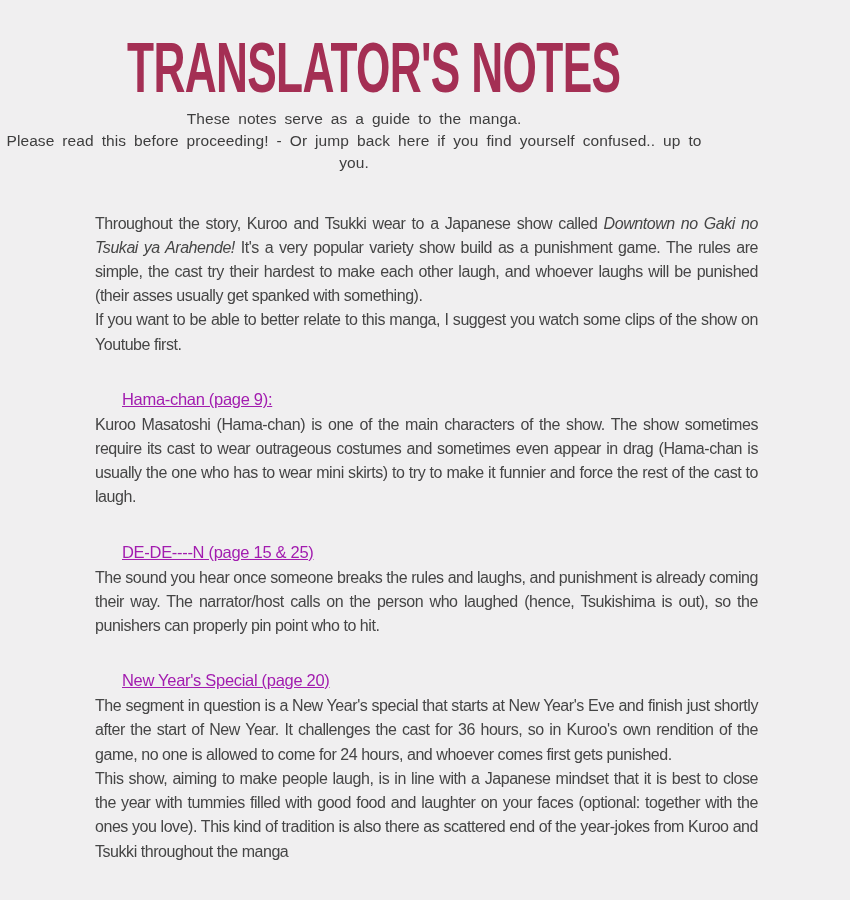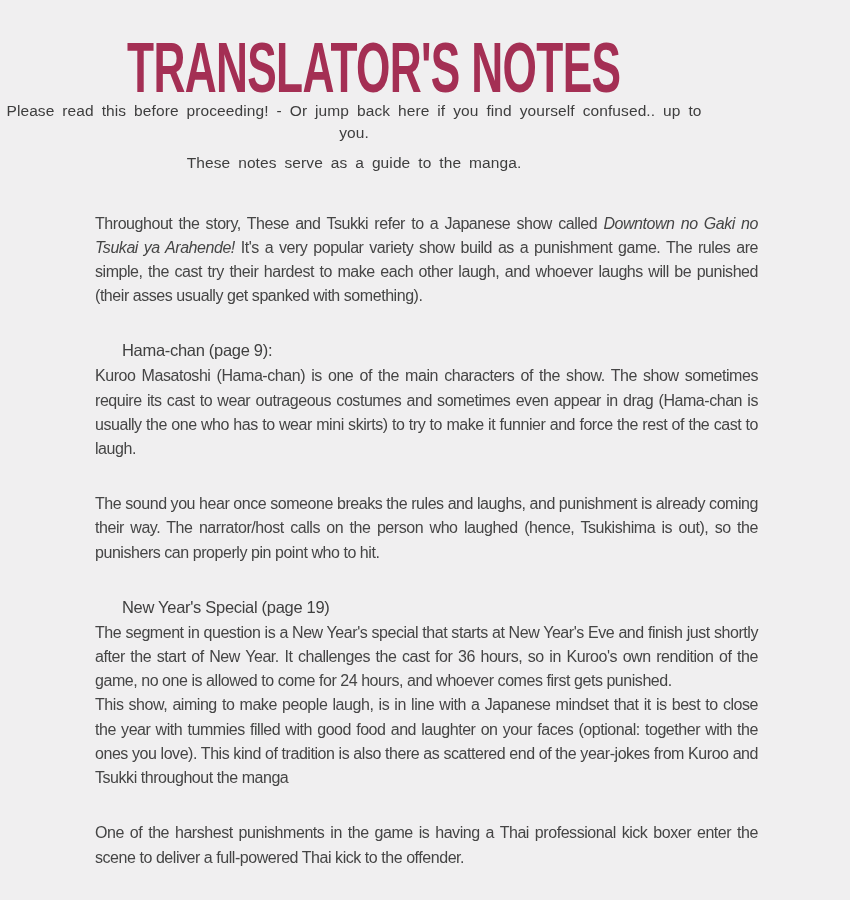--- a/index.html
+++ b/index.html
@@ -64,53 +64,56 @@
   }
   .body-para em {
     font-style: italic;
   }
   .note-section {
     margin-top: 31px;
   }
   .section-heading {
     margin: 0 0 3px 0;
     padding-left: 27px;
-    color: #404040;
+    color: #a21caf;
     font-size: 16.5px;
     font-weight: 400;
     line-height: 22px;
     letter-spacing: -0.3px;
+    text-decoration: underline;
   }
 </style>
 </head>
 <body>
 
 <div class="page">
 
   <header class="header">
     <h1 class="title"><span class="title-inner">TRANSLATOR'S NOTES</span></h1>
+    <p class="subtitle first">These notes serve as a guide to the manga.</p>
     <p class="subtitle">Please read this before proceeding! - Or jump back here if you find yourself confused.. up to you.</p>
-    <p class="subtitle first">These notes serve as a guide to the manga.</p>
   </header>
 
   <main class="content">
 
-    <p class="body-para"><span>Throughout the story, These and Tsukki refer to a Japanese show called </span><em>Downtown no Gaki no Tsukai ya Arahende!</em><span> It's a very popular variety show build as a punishment game. The rules are simple, the cast try their hardest to make each other laugh, and whoever laughs will be punished (their asses usually get spanked with something).</span></p>
+    <p class="body-para"><span>Throughout the story, Kuroo and Tsukki wear to a Japanese show called </span><em>Downtown no Gaki no Tsukai ya Arahende!</em><span> It's a very popular variety show build as a punishment game. The rules are simple, the cast try their hardest to make each other laugh, and whoever laughs will be punished (their asses usually get spanked with something).</span></p>
+    <p class="body-para">If you want to be able to better relate to this manga, I suggest you watch some clips of the show on Youtube first.</p>
 
     <section class="note-section">
       <h2 class="section-heading">Hama-chan (page 9):</h2>
       <p class="body-para">Kuroo Masatoshi (Hama-chan) is one of the main characters of the show. The show sometimes require its cast to wear outrageous costumes and sometimes even appear in drag (Hama-chan is usually the one who has to wear mini skirts) to try to make it funnier and force the rest of the cast to laugh.</p>
     </section>
 
     <section class="note-section">
+      <h2 class="section-heading">DE-DE----N (page 15 &amp; 25)</h2>
       <p class="body-para">The sound you hear once someone breaks the rules and laughs, and punishment is already coming their way. The narrator/host calls on the person who laughed (hence, Tsukishima is out), so the punishers can properly pin point who to hit.</p>
     </section>
 
     <section class="note-section">
-      <h2 class="section-heading">New Year's Special (page 19)</h2>
+      <h2 class="section-heading">New Year's Special (page 20)</h2>
       <p class="body-para">The segment in question is a New Year's special that starts at New Year's Eve and finish just shortly after the start of New Year. It challenges the cast for 36 hours, so in Kuroo's own rendition of the game, no one is allowed to come for 24 hours, and whoever comes first gets punished.</p>
       <p class="body-para">This show, aiming to make people laugh, is in line with a Japanese mindset that it is best to close the year with tummies filled with good food and laughter on your faces (optional: together with the ones you love). This kind of tradition is also there as scattered end of the year-jokes from Kuroo and Tsukki throughout the manga</p>
     </section>
 
     <section class="note-section">
       <p class="body-para">One of the harshest punishments in the game is having a Thai professional kick boxer enter the scene to deliver a full-powered Thai kick to the offender.</p>
     </section>
 
   </main>
 

